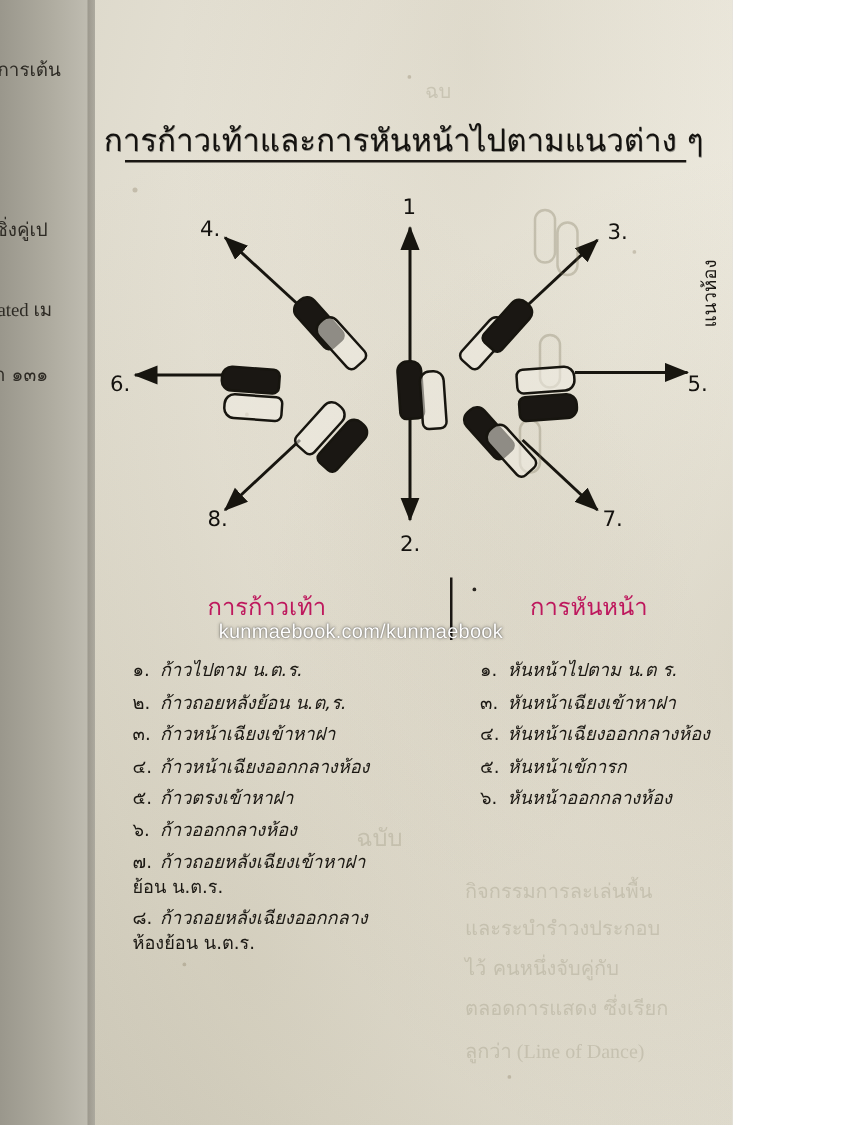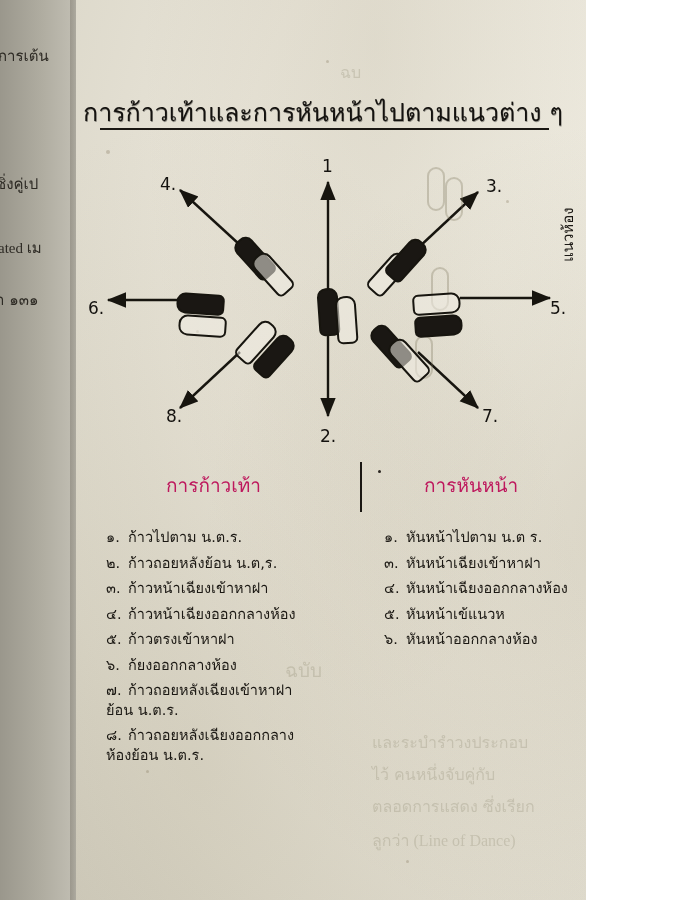--- a/index.html
+++ b/index.html
@@ -169,20 +169,21 @@
     display: flex;
     margin-bottom: 11px;
     align-items: baseline;
   }
   .list .bullet {
     width: 22px;
     flex: 0 0 22px;
   }
   .list .txt {
     flex: 1 1 auto;
+    font-style: italic;
   }
   .list .cont {
     margin-top: -6px;
     margin-bottom: 11px;
   }
 
   
   .watermark {
     position: absolute;
     left: 175px; top: 497px;
@@ -219,20 +220,21 @@
     <div class="speckle" style="left:70px; top:770px; width:3px; height:3px;"></div>
     <div class="speckle" style="left:330px; top:860px; width:3px; height:3px;"></div>
   </div>
 
   <div class="margin-text" style="left:-2px; top:44px; font-size:15px;">การเต้น</div>
   <div class="margin-text" style="left:-4px; top:172px; font-size:15px;">ซิ่งคู่เป</div>
   <div class="margin-text" style="left:-2px; top:236px; font-size:15px; font-family:'Liberation Serif', serif;">ated เม</div>
   <div class="margin-text" style="left:-4px; top:288px; font-size:15px;">ำ ๑๓๑</div>
 
   <div class="ghost" style="left:285px; top:655px; font-size:19px;">ฉบับ</div>
+  <div class="ghost" style="left:372px; top:700px; font-size:16px;">กิจกรรมการละเล่นพื้น</div>
   <div class="ghost" style="left:372px; top:762px; font-size:16px;">ไว้ คนหนึ่งจับคู่กับ</div>
   <div class="ghost" style="left:372px; top:730px; font-size:16px;">และระบำรำวงประกอบ</div>
   <div class="ghost" style="left:372px; top:828px; font-size:16px; font-family:'Liberation Serif', serif;">ลูกว่า (Line of Dance)</div>
   <div class="ghost" style="left:372px; top:794px; font-size:16px;">ตลอดการแสดง ซึ่งเรียก</div>
   <div class="ghost" style="left:340px; top:60px; font-size:16px;">ฉบ</div>
 
   <div class="title">การก้าวเท้าและการหันหน้าไปตามแนวต่าง ๆ</div>
   <div class="title-rule"></div>
 
   <div class="dashed-v"></div>
@@ -302,20 +304,21 @@
     <div class="num" style="left:8px; top:158px;">6.</div>
     <div class="num" style="left:402px; top:266px;">7.</div>
     <div class="num" style="left:86px; top:266px;">8.</div>
   </div>
 
   <div class="col-head" style="left:166px; top:470px;">การก้าวเท้า</div>
   <div class="col-head" style="left:424px; top:470px;">การหันหน้า</div>
   <div class="col-divider"></div>
   <div class="dot" style="left:378px; top:470px;"></div>
 
+  <div class="watermark">kunmaebook.com/kunmaebook</div>
 
   <div class="list" id="list-left" style="left:106px; top:530px; width:250px;">
       <div class="row">
         <span class="bullet">๑.</span>
         <span class="txt">ก้าวไปตาม น.ต.ร.</span>
       </div>
       <div class="row">
         <span class="bullet">๒.</span>
         <span class="txt">ก้าวถอยหลังย้อน น.ต,ร.</span>
       </div>
@@ -326,21 +329,21 @@
       <div class="row">
         <span class="bullet">๔.</span>
         <span class="txt">ก้าวหน้าเฉียงออกกลางห้อง</span>
       </div>
       <div class="row">
         <span class="bullet">๕.</span>
         <span class="txt">ก้าวตรงเข้าหาฝา</span>
       </div>
       <div class="row">
         <span class="bullet">๖.</span>
-        <span class="txt">ก้ยงออกกลางห้อง</span>
+        <span class="txt">ก้าวออกกลางห้อง</span>
       </div>
       <div class="row">
         <span class="bullet">๗.</span>
         <span class="txt">ก้าวถอยหลังเฉียงเข้าหาฝา</span>
       </div>
       <div class="cont">ย้อน น.ต.ร.</div>
       <div class="row">
         <span class="bullet">๘.</span>
         <span class="txt">ก้าวถอยหลังเฉียงออกกลาง</span>
       </div>
@@ -355,21 +358,21 @@
       <div class="row">
         <span class="bullet">๓.</span>
         <span class="txt">หันหน้าเฉียงเข้าหาฝา</span>
       </div>
       <div class="row">
         <span class="bullet">๔.</span>
         <span class="txt">หันหน้าเฉียงออกกลางห้อง</span>
       </div>
       <div class="row">
         <span class="bullet">๕.</span>
-        <span class="txt">หันหน้าเข้แนวห</span>
+        <span class="txt">หันหน้าเข้การก</span>
       </div>
       <div class="row">
         <span class="bullet">๖.</span>
         <span class="txt">หันหน้าออกกลางห้อง</span>
       </div>
     </div>
 
 </div>
 
 </body></html>

